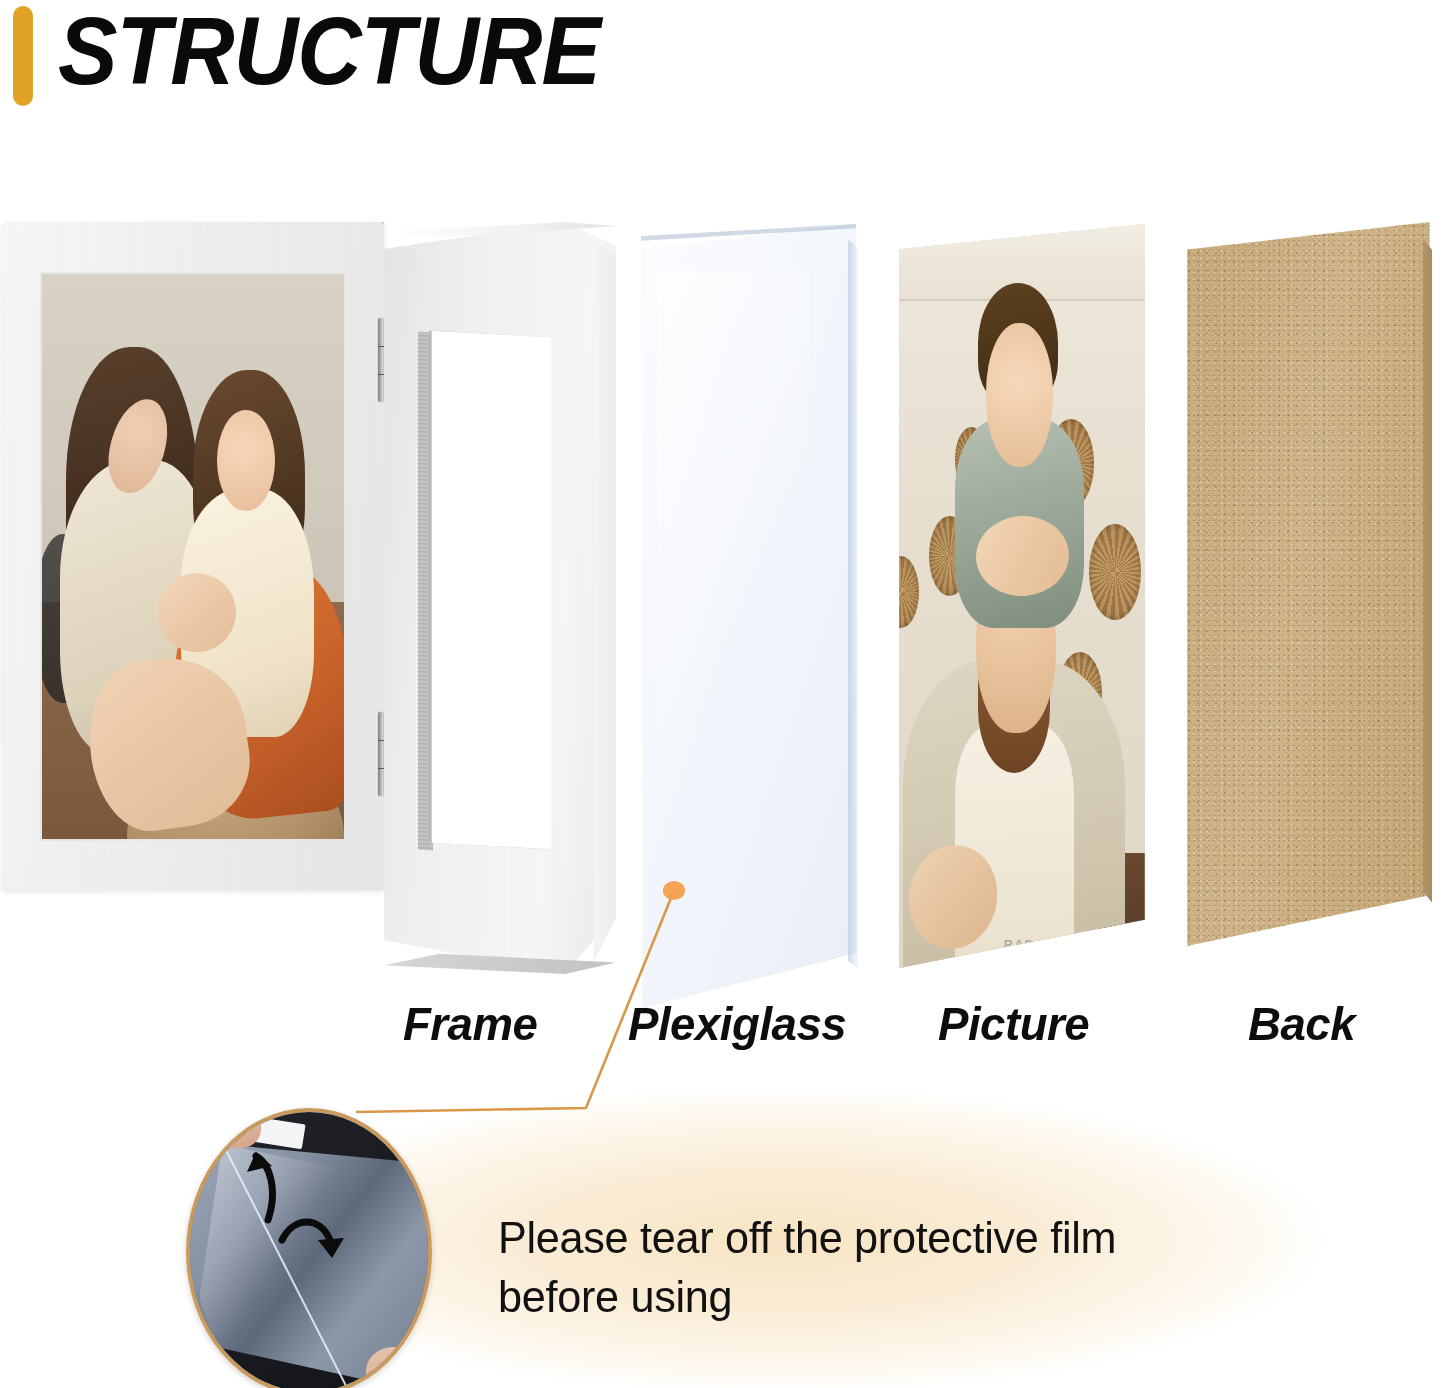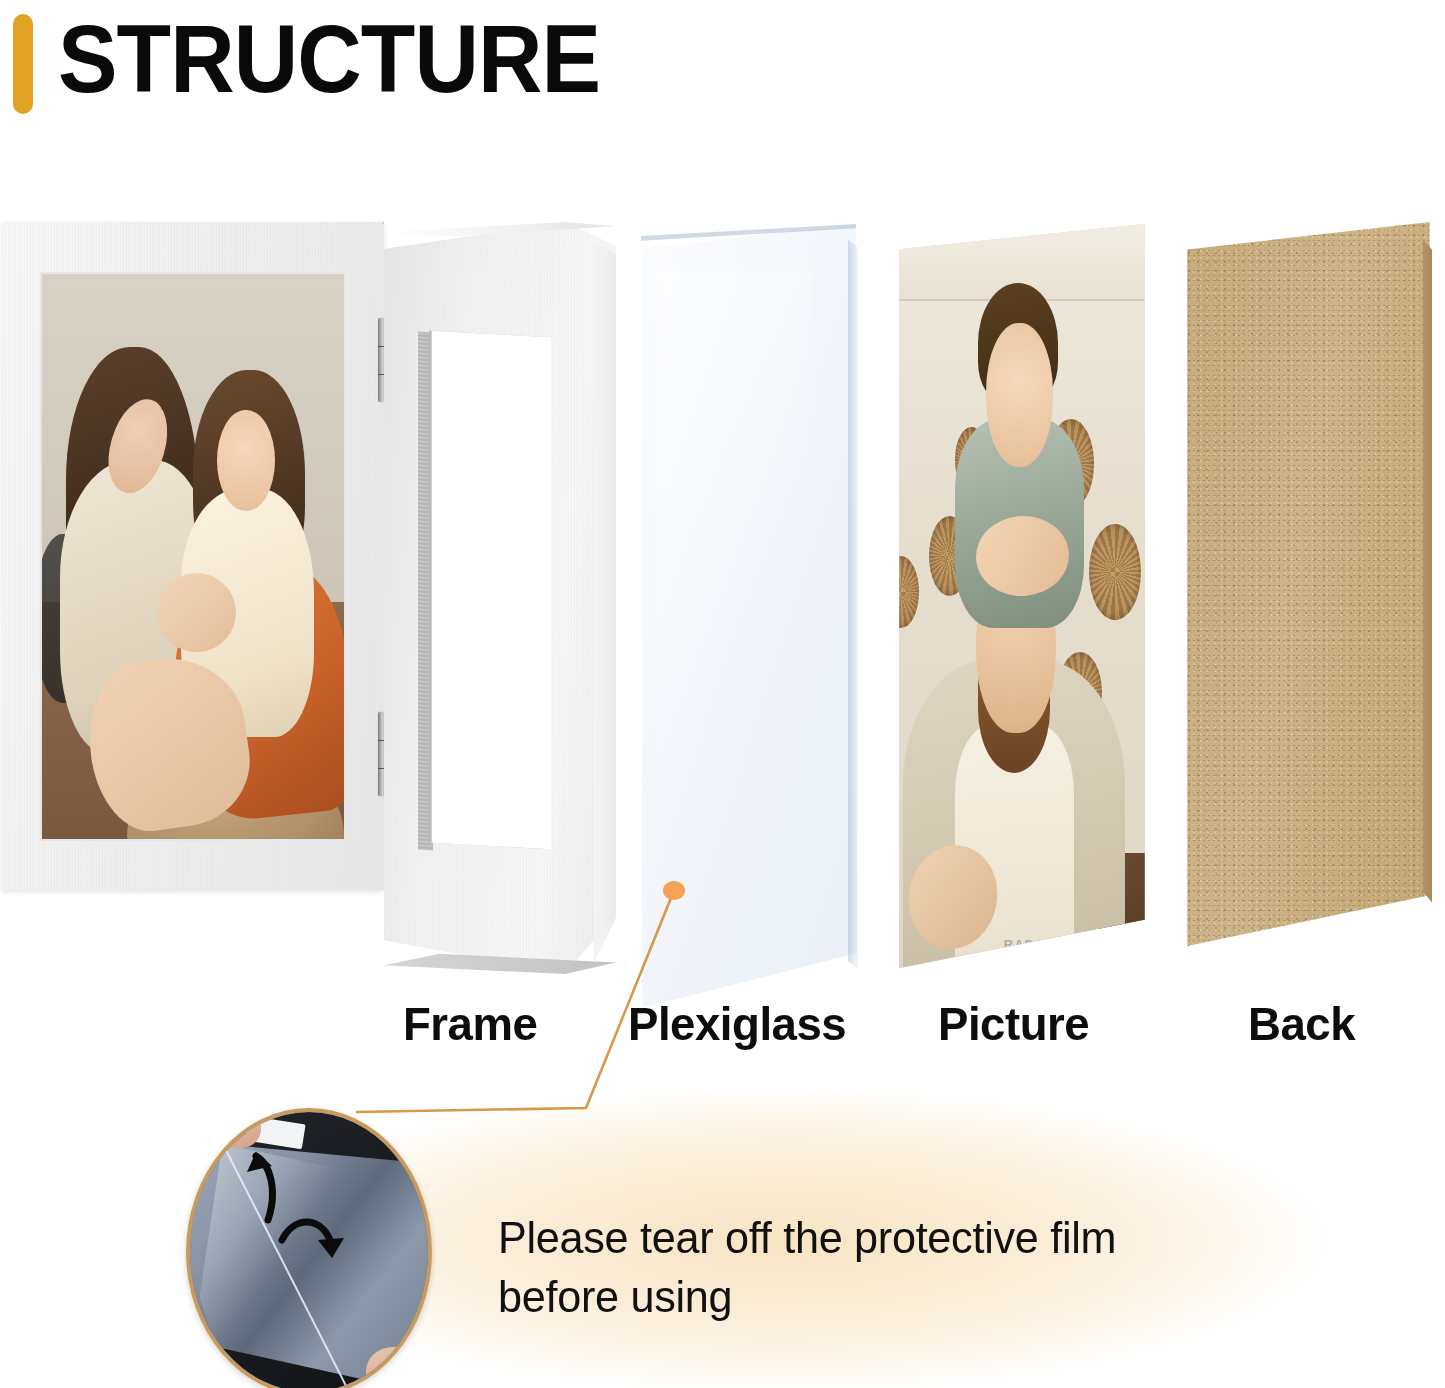--- a/index.html
+++ b/index.html
@@ -12,22 +12,22 @@
     height: 1388px;
     position: relative;
     overflow: hidden;
     font-family: "Liberation Sans", sans-serif;
     -webkit-font-smoothing: antialiased;
   }
 
   
   #header {
     position: absolute;
-    left: 0; top: 8px;
-    width: 1232px; height: 140px;
+    left: 0; top: 0;
+    width: 1232px; height: 140px; font-style: italic;
   }
   #accent-bar {
     position: absolute;
     left: 13px; top: 6px;
     width: 20px; height: 100px;
     border-radius: 10px;
     background: #E0A326;
   }
   #page-title {
     position: absolute;
@@ -411,21 +411,21 @@
   #back-board .edge-right {
     position: absolute; right: 0; top: 0; width: 9px; height: 100%;
     clip-path: polygon(0% 2.5%, 100% 3.8%, 100% 94%, 0% 92.5%);
     background: linear-gradient(90deg, #b49469 0%, #a98a5f 100%);
   }
 
   
   #labels {
     position: absolute;
     left: 0; top: 995px;
-    width: 1445px; height: 70px;
+    width: 1445px; height: 70px; font-style: italic;
   }
   #labels .lbl {
     position: absolute;
     top: 0;
     font-size: 47px;
     font-weight: bold;
     color: #0d0d0d;
     line-height: 58px;
     letter-spacing: -0.5px;
     white-space: nowrap;

